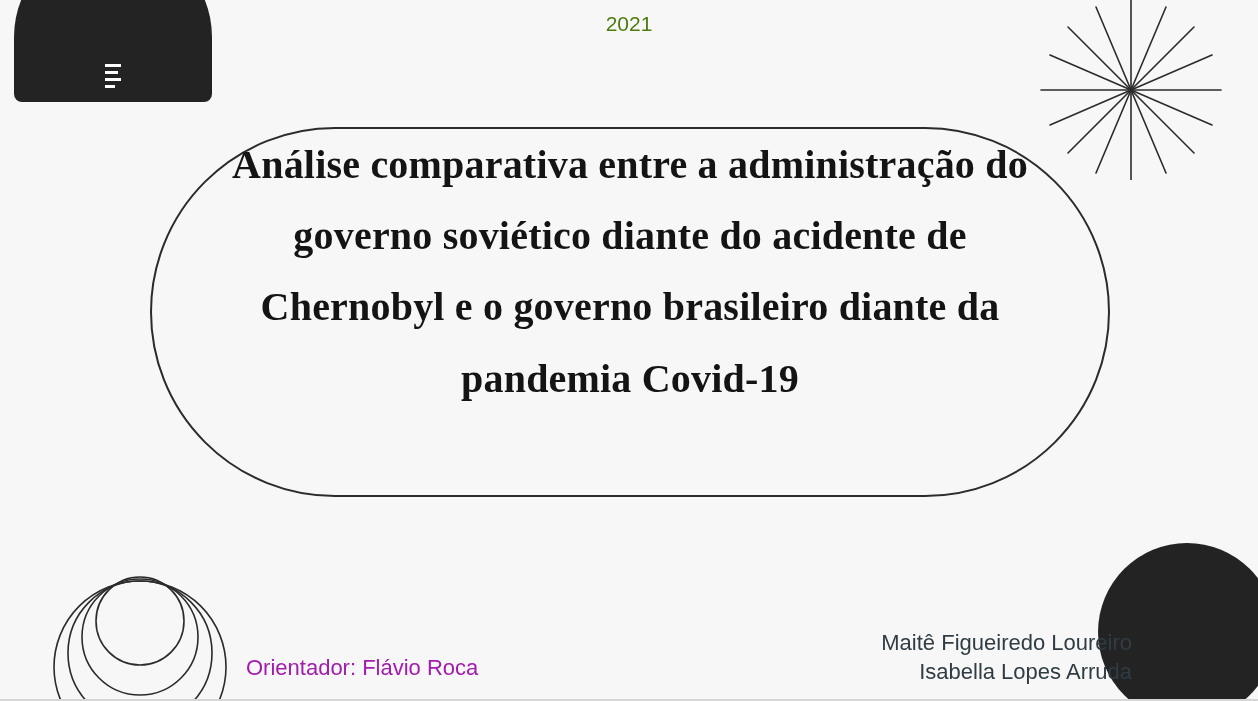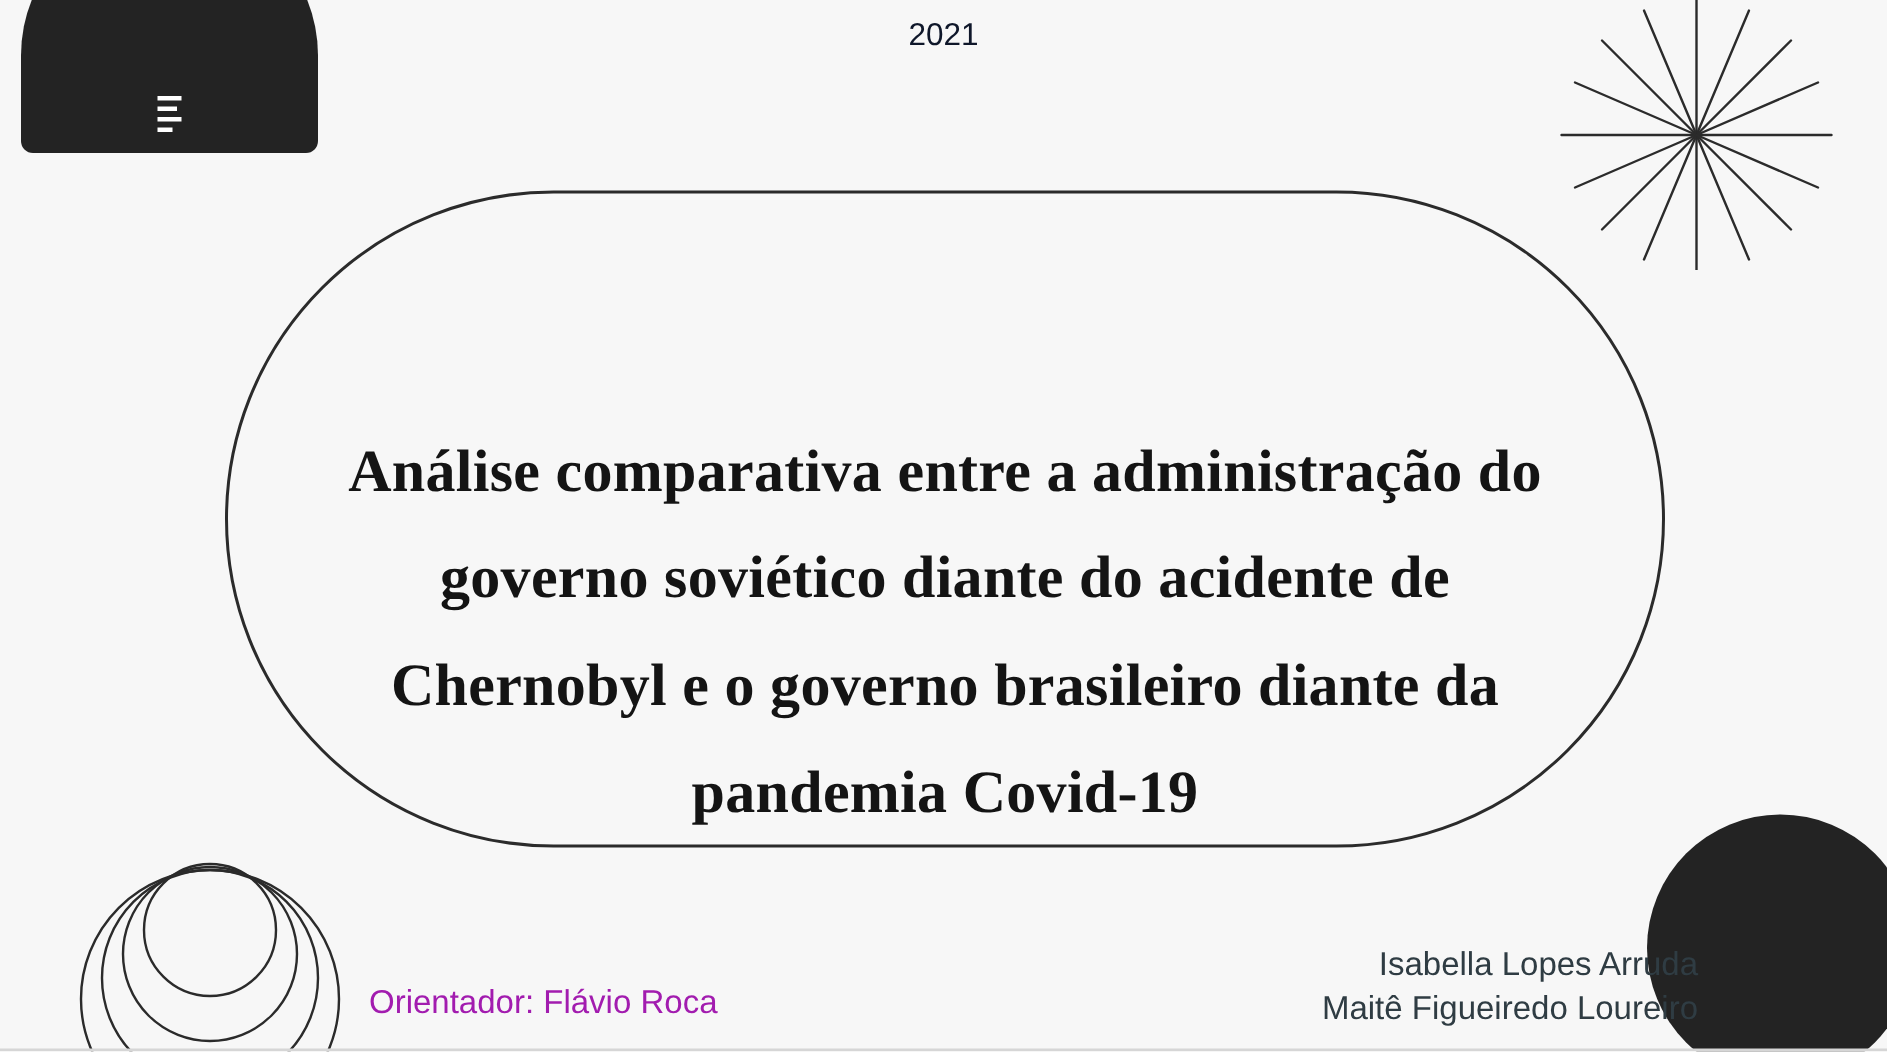--- a/index.html
+++ b/index.html
@@ -76,42 +76,42 @@
   }
 
   
   .year {
     position: absolute;
     top: 12px;
     left: 0;
     right: 0;
     text-align: center;
     font-size: 21px;
-    color: #0f172a;
+    color: #4d7c0f;
   }
 
   
   .starburst {
     position: absolute;
     right: 32px;
     top: 0px;
   }
 
   
   .stadium {
     position: absolute;
     left: 150px;
     top: 127px;
     width: 960px;
-    height: 438px;
+    height: 370px;
     border: 2px solid #2b2b2b;
     border-radius: 220px;
     box-sizing: border-box;
     display: flex;
-    align-items: flex-end;
+    align-items: flex-start;
     justify-content: center;
   }
   .title {
     width: 840px;
     text-align: center;
     font-family: "Liberation Serif", serif;
     font-weight: bold;
     font-size: 40px;
     line-height: 1.78;
     color: #141414;
@@ -217,18 +217,18 @@
         <circle cx="88" cy="94" r="72"></circle>
         <circle cx="88" cy="108" r="86"></circle>
       </g>
     </svg>
   </div>
 
   <div class="dark-circle"></div>
 
   <div class="advisor">Orientador: Flávio Roca</div>
   <div class="authors">
+    <div>Maitê Figueiredo Loureiro</div>
     <div>Isabella Lopes Arruda</div>
-    <div>Maitê Figueiredo Loureiro</div>
   </div>
 
   <div class="bottom-rule"></div>
 </div>
 
 </body></html>

